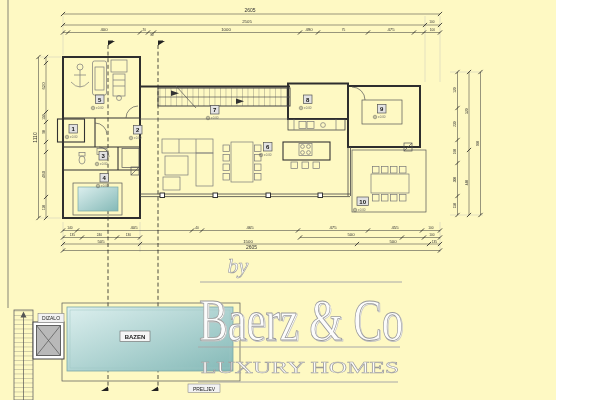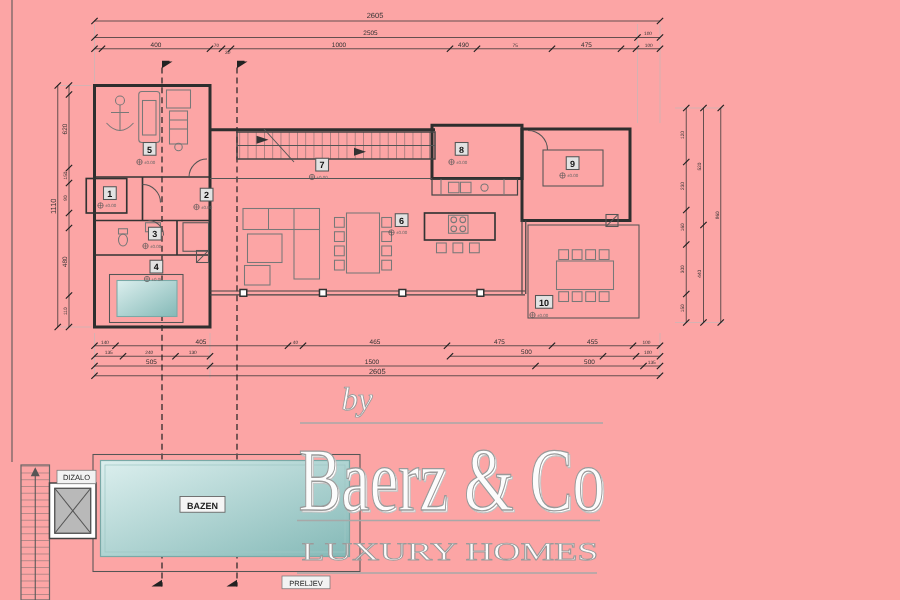--- a/index.html
+++ b/index.html
@@ -1,16 +1,16 @@
 <!DOCTYPE html>
 <html><head>
 <meta charset="utf-8">
 <style>
   html,body{margin:0;padding:0;background:#fff;}
-  #stage{position:relative;width:600px;height:400px;background:#fca5a5;overflow:hidden;
+  #stage{position:relative;width:556px;height:400px;background:#fef9c3;overflow:hidden;
          font-family:"Liberation Sans",sans-serif;}
   svg{position:absolute;left:0;top:0;}
   
   .x{stroke:#2e2e2e;stroke-width:2;fill:none}          
   .p{stroke:#333;stroke-width:1.1;fill:none}           
   .t{stroke:#555;stroke-width:0.7;fill:none}           
   .f{stroke:#787878;stroke-width:0.7;fill:none}        
   .dl{stroke:#333;stroke-width:0.5;fill:none}          
   .xl{stroke:#bbb;stroke-width:0.4;fill:none}          
   .sec{stroke:#222;stroke-width:0.8;stroke-dasharray:4 2.6;fill:none}

